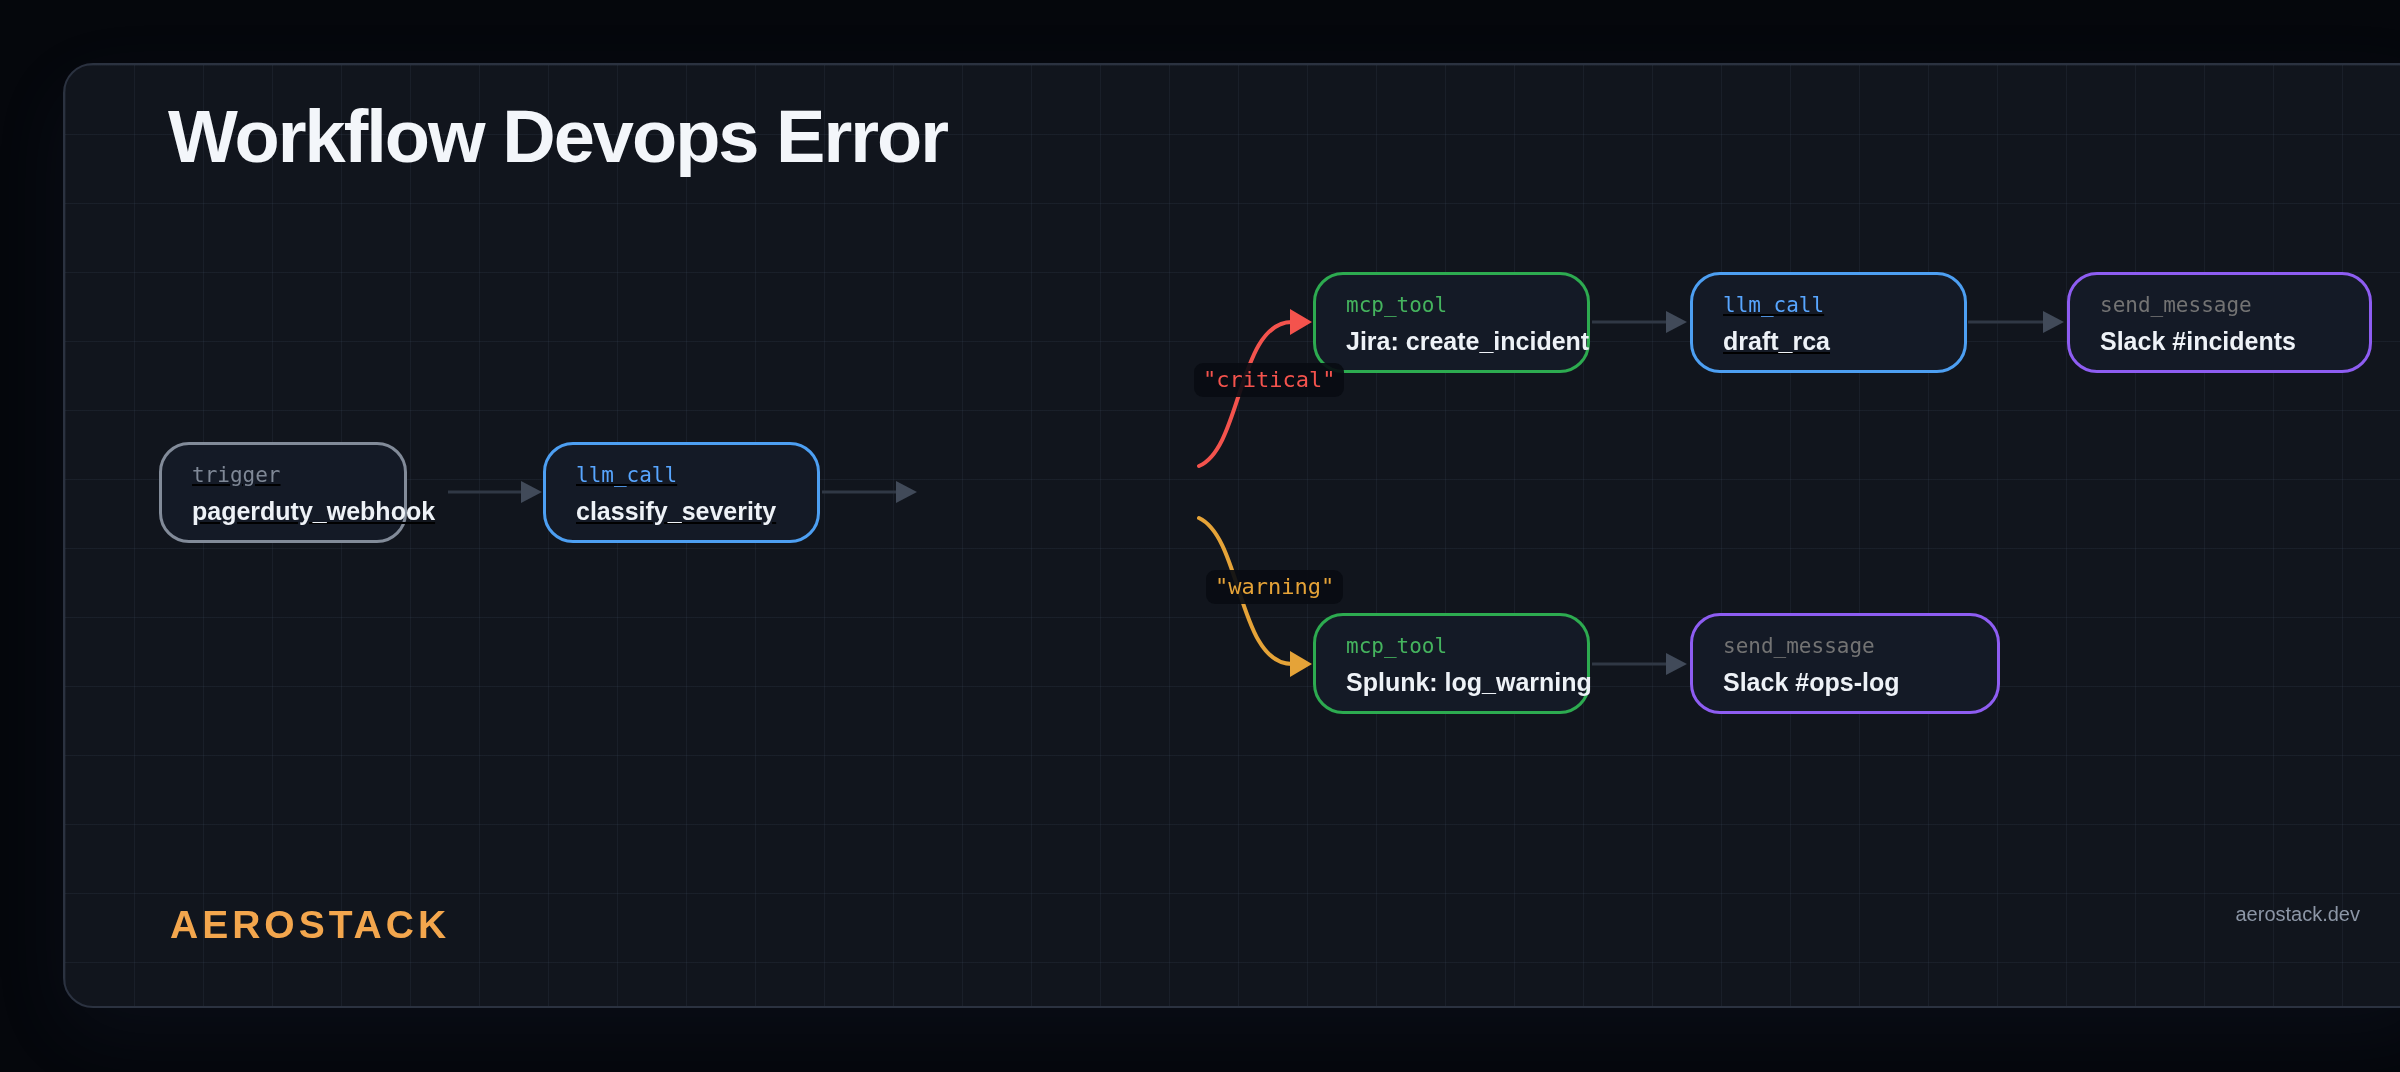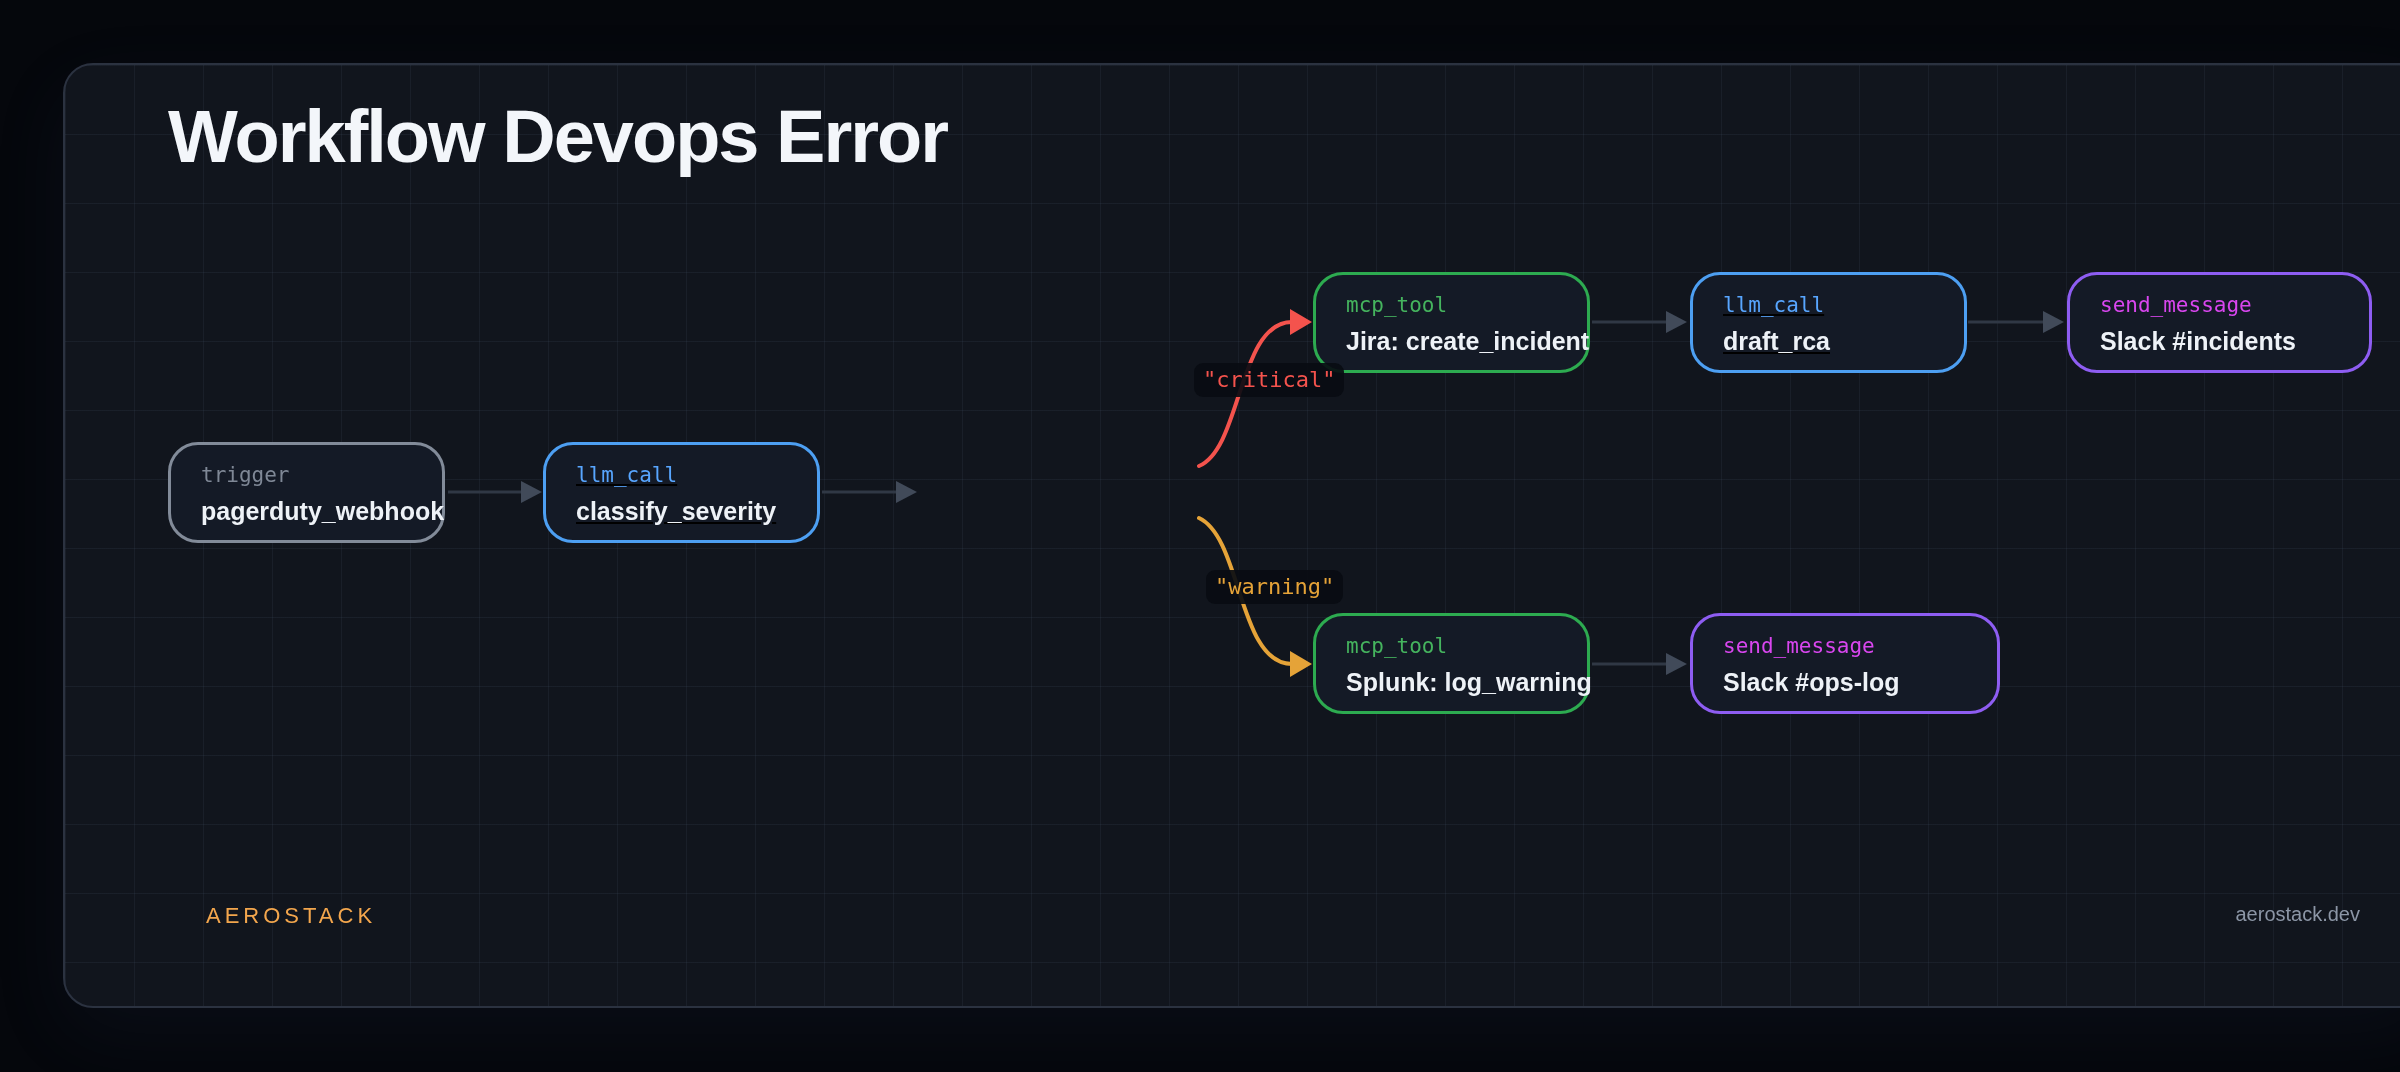--- a/index.html
+++ b/index.html
@@ -44,40 +44,40 @@
   }
   .node .name {
     margin-top: 8px;
     font-size: 25px; line-height: 30px; font-weight: 700; color: #eef2f7;
   }
   .node--blue   { border-color: #4d9ff2; text-decoration: underline; }
   .node--blue .kind   { color: #58a6ff; }
   .node--green  { border-color: #2dab50; }
   .node--green .kind  { color: #45b45e; }
   .node--purple { border-color: #8e5df2; }
-  .node--purple .kind { color: #d946ef; }
+  .node--purple .kind { color: #737373; }
 
   .edge-label {
     position: absolute;
     font-family: "DejaVu Sans Mono", monospace;
     font-size: 22px; line-height: 24px;
     background: rgba(9,12,18,0.92);
     border-radius: 9px;
     padding: 5px 9px;
     white-space: nowrap;
   }
   .edge-label--critical { color: #f4534d; }
   .edge-label--warning  { color: #e5a338; }
 
   svg.edges { position: absolute; left: 0; top: 0; pointer-events: none; }
 
   .footer-brand {
     position: absolute; left: 170px; top: 903px;
-    font-size: 22px; font-weight: 400; letter-spacing: 4px;
-    color: #f3a64d; white-space: nowrap; margin-left: 36px;
+    font-size: 39px; font-weight: 700; letter-spacing: 4px;
+    color: #f3a64d; white-space: nowrap;
   }
   .footer-domain {
     position: absolute; right: 40px; top: 903px;
     font-size: 20px; font-weight: 400;
     color: #8c96a6; white-space: nowrap;
   }
 </style>
 </head>
 <body>
 
@@ -116,21 +116,21 @@
       <path d="M1199,466 C1242,448 1238,322 1292,322" fill="none" stroke="#f4534d" stroke-width="4" stroke-linecap="round"></path>
       <polygon points="1290,309 1312,322 1290,335" fill="#f4534d"></polygon>
     </g>
 
     <g>
       <path d="M1199,518 C1242,538 1238,664 1292,664" fill="none" stroke="#e5a338" stroke-width="4" stroke-linecap="round"></path>
       <polygon points="1290,651 1312,664 1290,677" fill="#e5a338"></polygon>
     </g>
   </svg>
 
-  <div class="node" style="left:168px; top:442px; width:277px;">
+  <div class="node" style="left:159px; top:442px; width:248px;text-decoration:underline;">
     <div class="kind">trigger</div>
     <div class="name">pagerduty_webhook</div>
   </div>
 
   <div class="node node--blue" style="left:543px; top:442px; width:277px;">
     <div class="kind">llm_call</div>
     <div class="name">classify_severity</div>
   </div>
 
 

